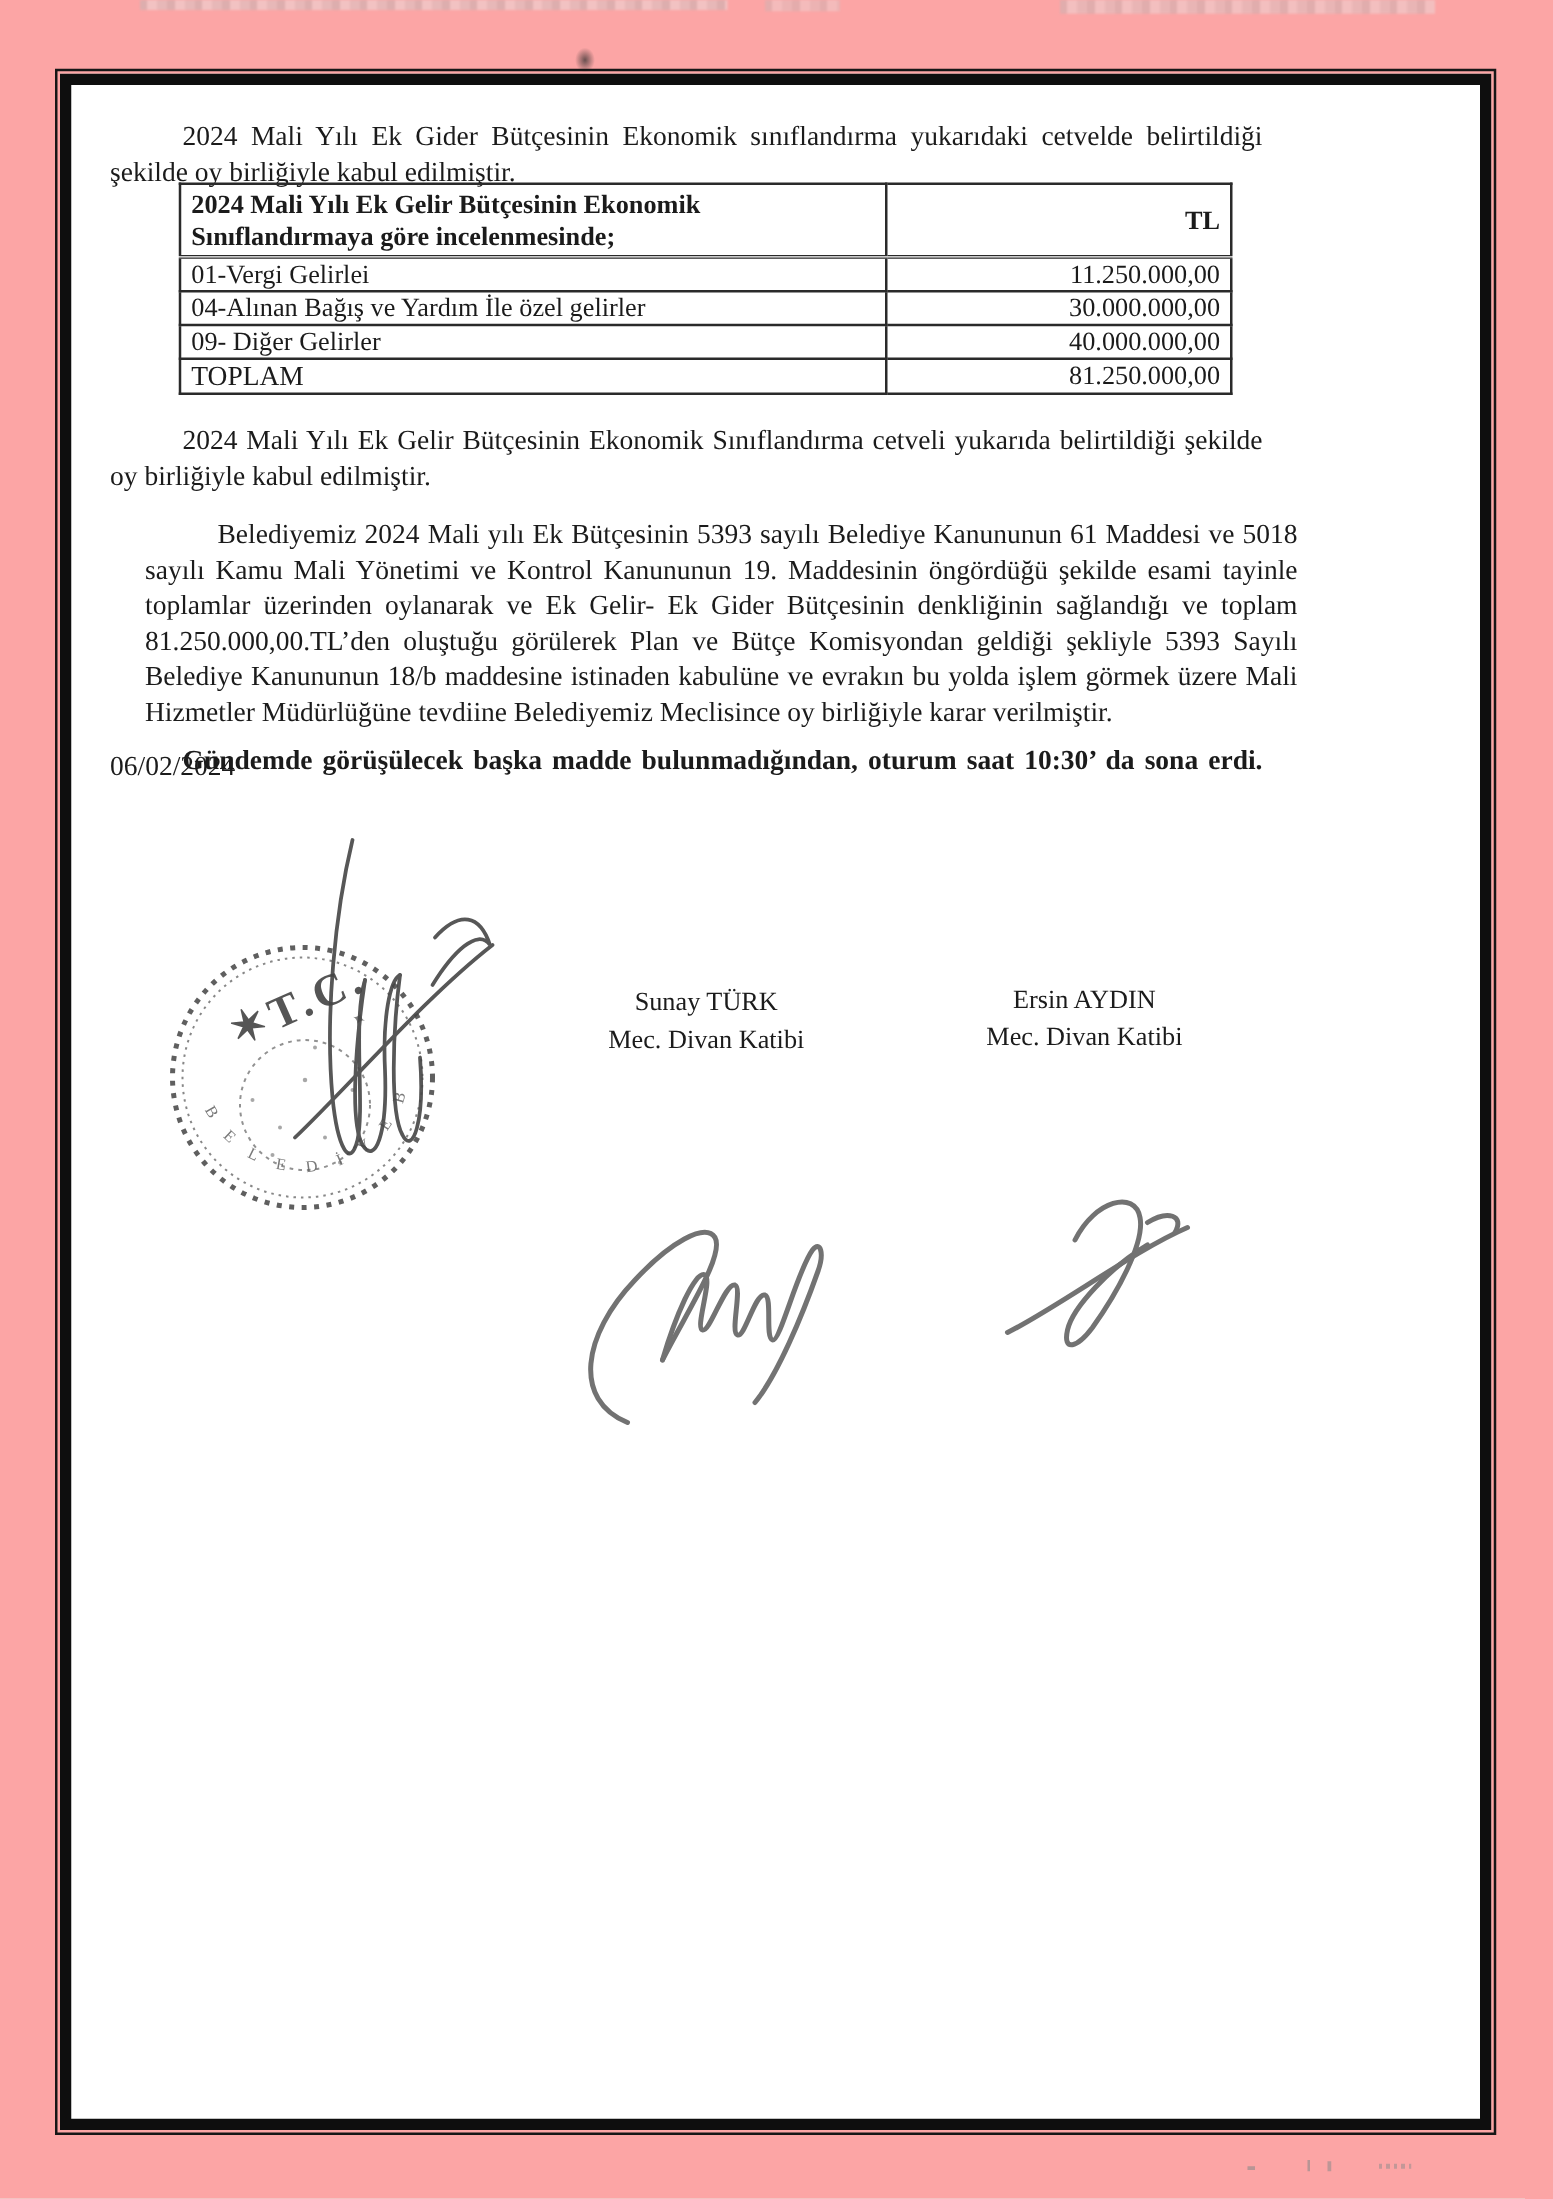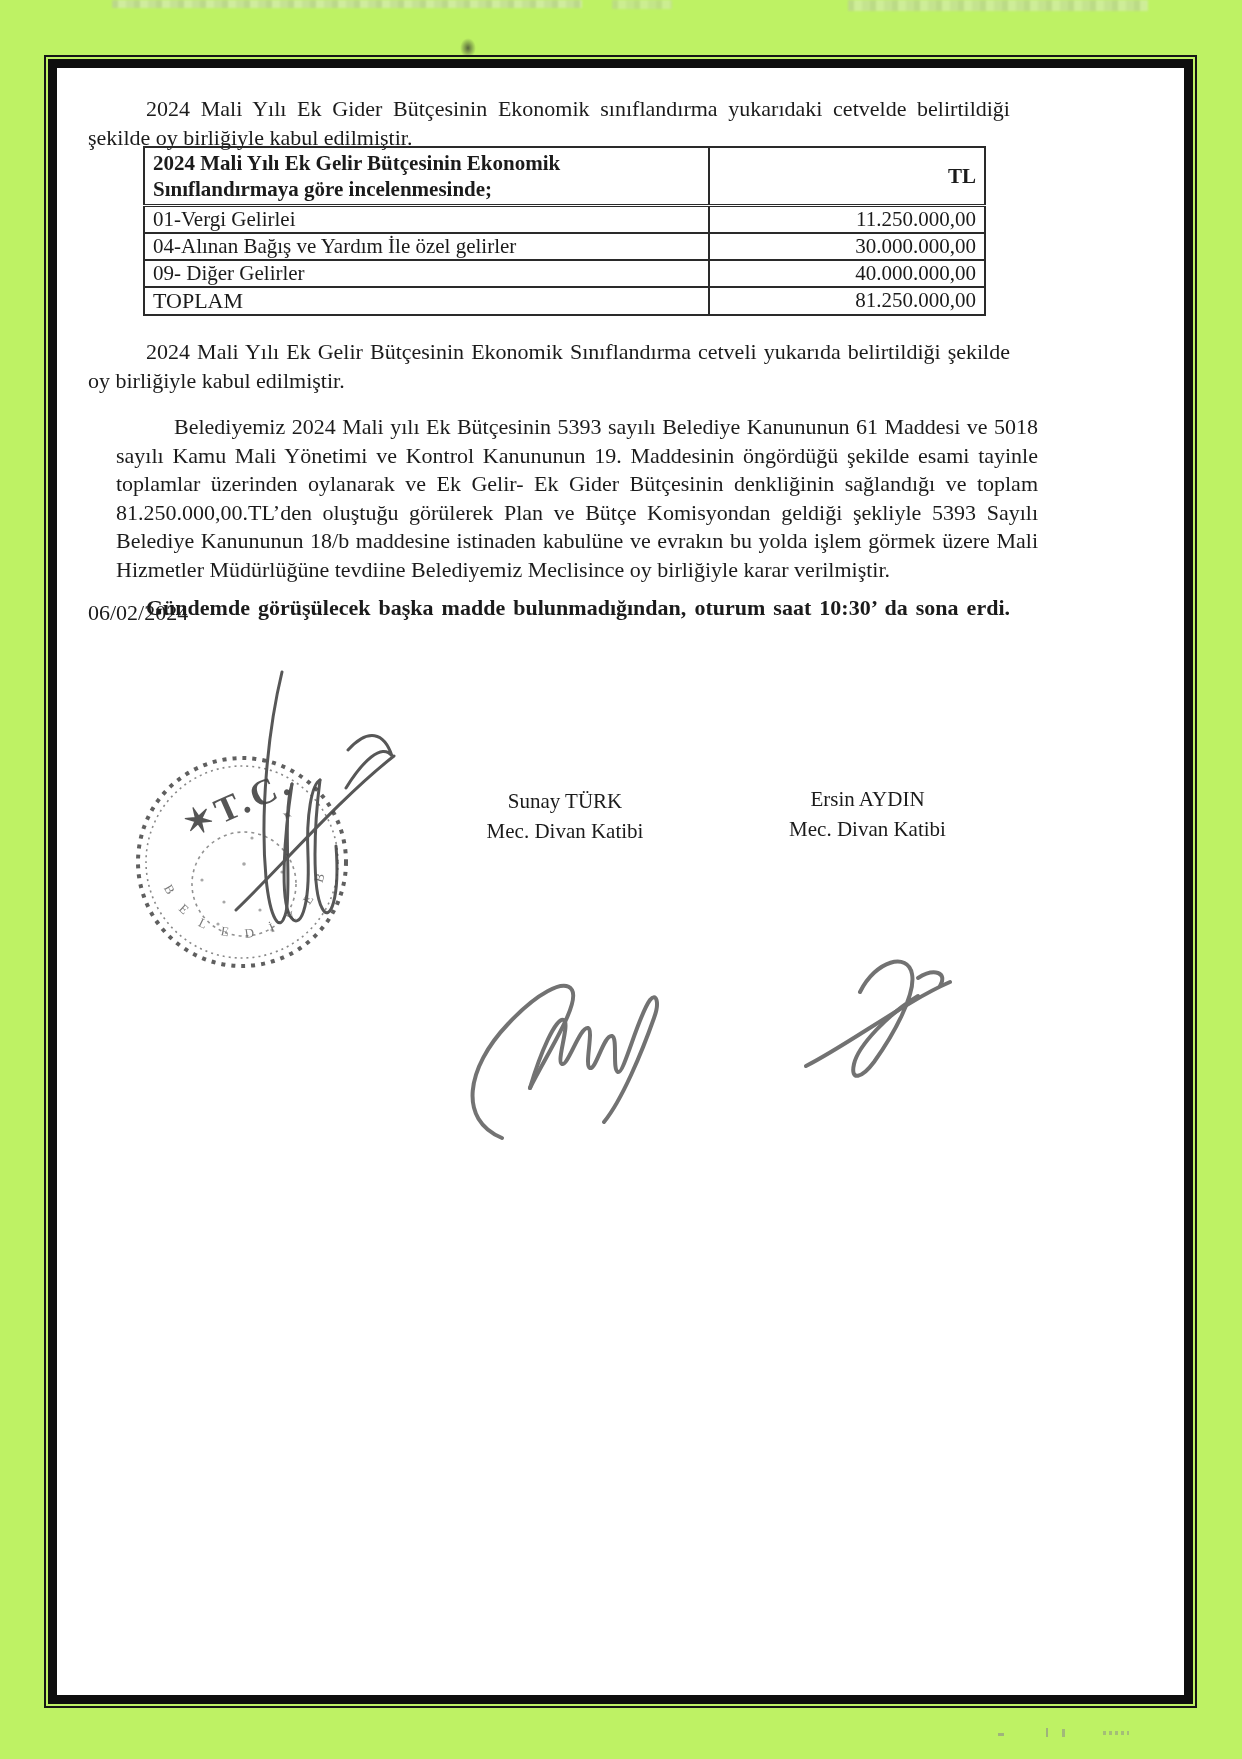--- a/index.html
+++ b/index.html
@@ -1,19 +1,19 @@
 <!DOCTYPE html>
 <html><head>
 <meta charset="utf-8">
 <style>
   html,body{margin:0;padding:0;background:#e8e8e8;}
   .page{
     position:relative;
     width:1242px;height:1759px;
-    background:#bef264;
+    background:#fca5a5;
     font-family:"Liberation Serif","DejaVu Serif",serif;
     color:#1b1b1b;
     overflow:hidden;
   }
   
   .noise{position:absolute;background:repeating-linear-gradient(90deg,#b9b9b9 0 6px,#e6e6e6 6px 14px,#cfcfcf 14px 22px);filter:blur(1px);}
   .noise.n1{left:112px;top:0;width:470px;height:8px;opacity:.45;}
   .noise.n2{left:612px;top:0;width:60px;height:9px;opacity:.35;}
   .noise.n3{left:848px;top:0;width:300px;height:11px;opacity:.4;}
   .smudge-top{position:absolute;left:460px;top:38px;width:16px;height:20px;background:radial-gradient(#2b2b2b,transparent 70%);opacity:.7;}

